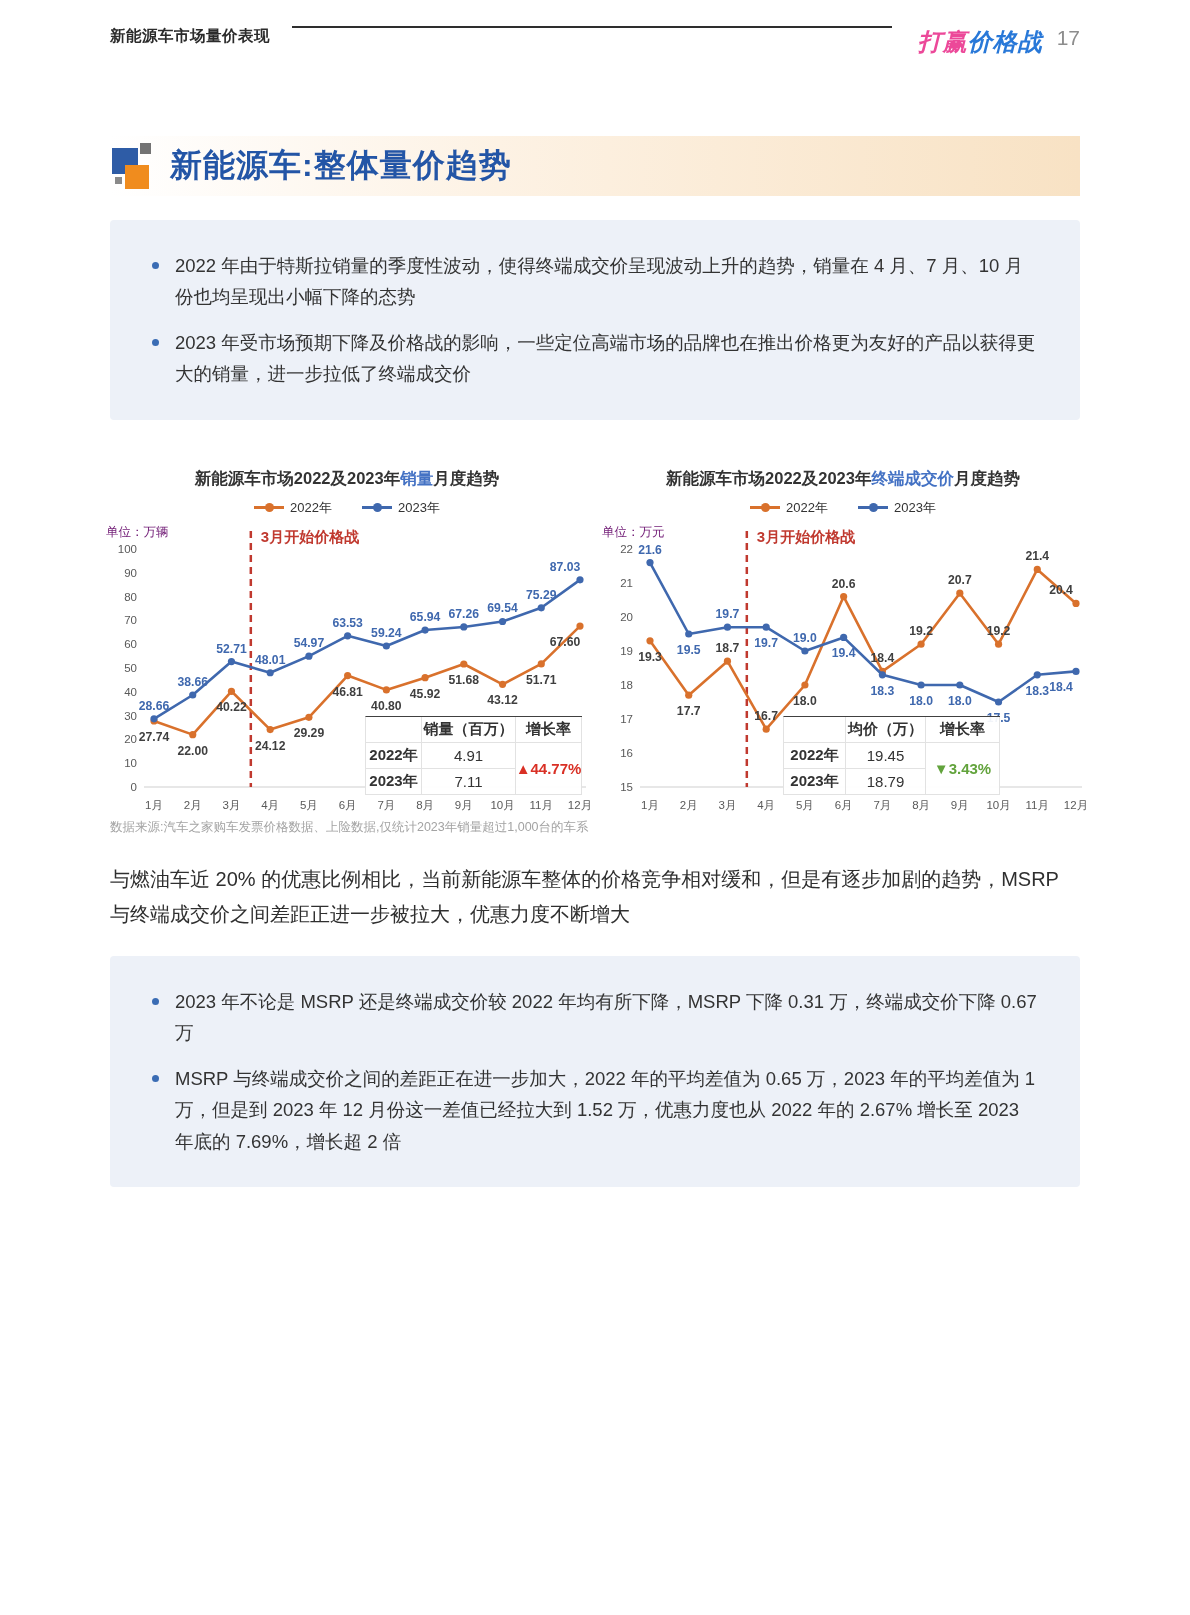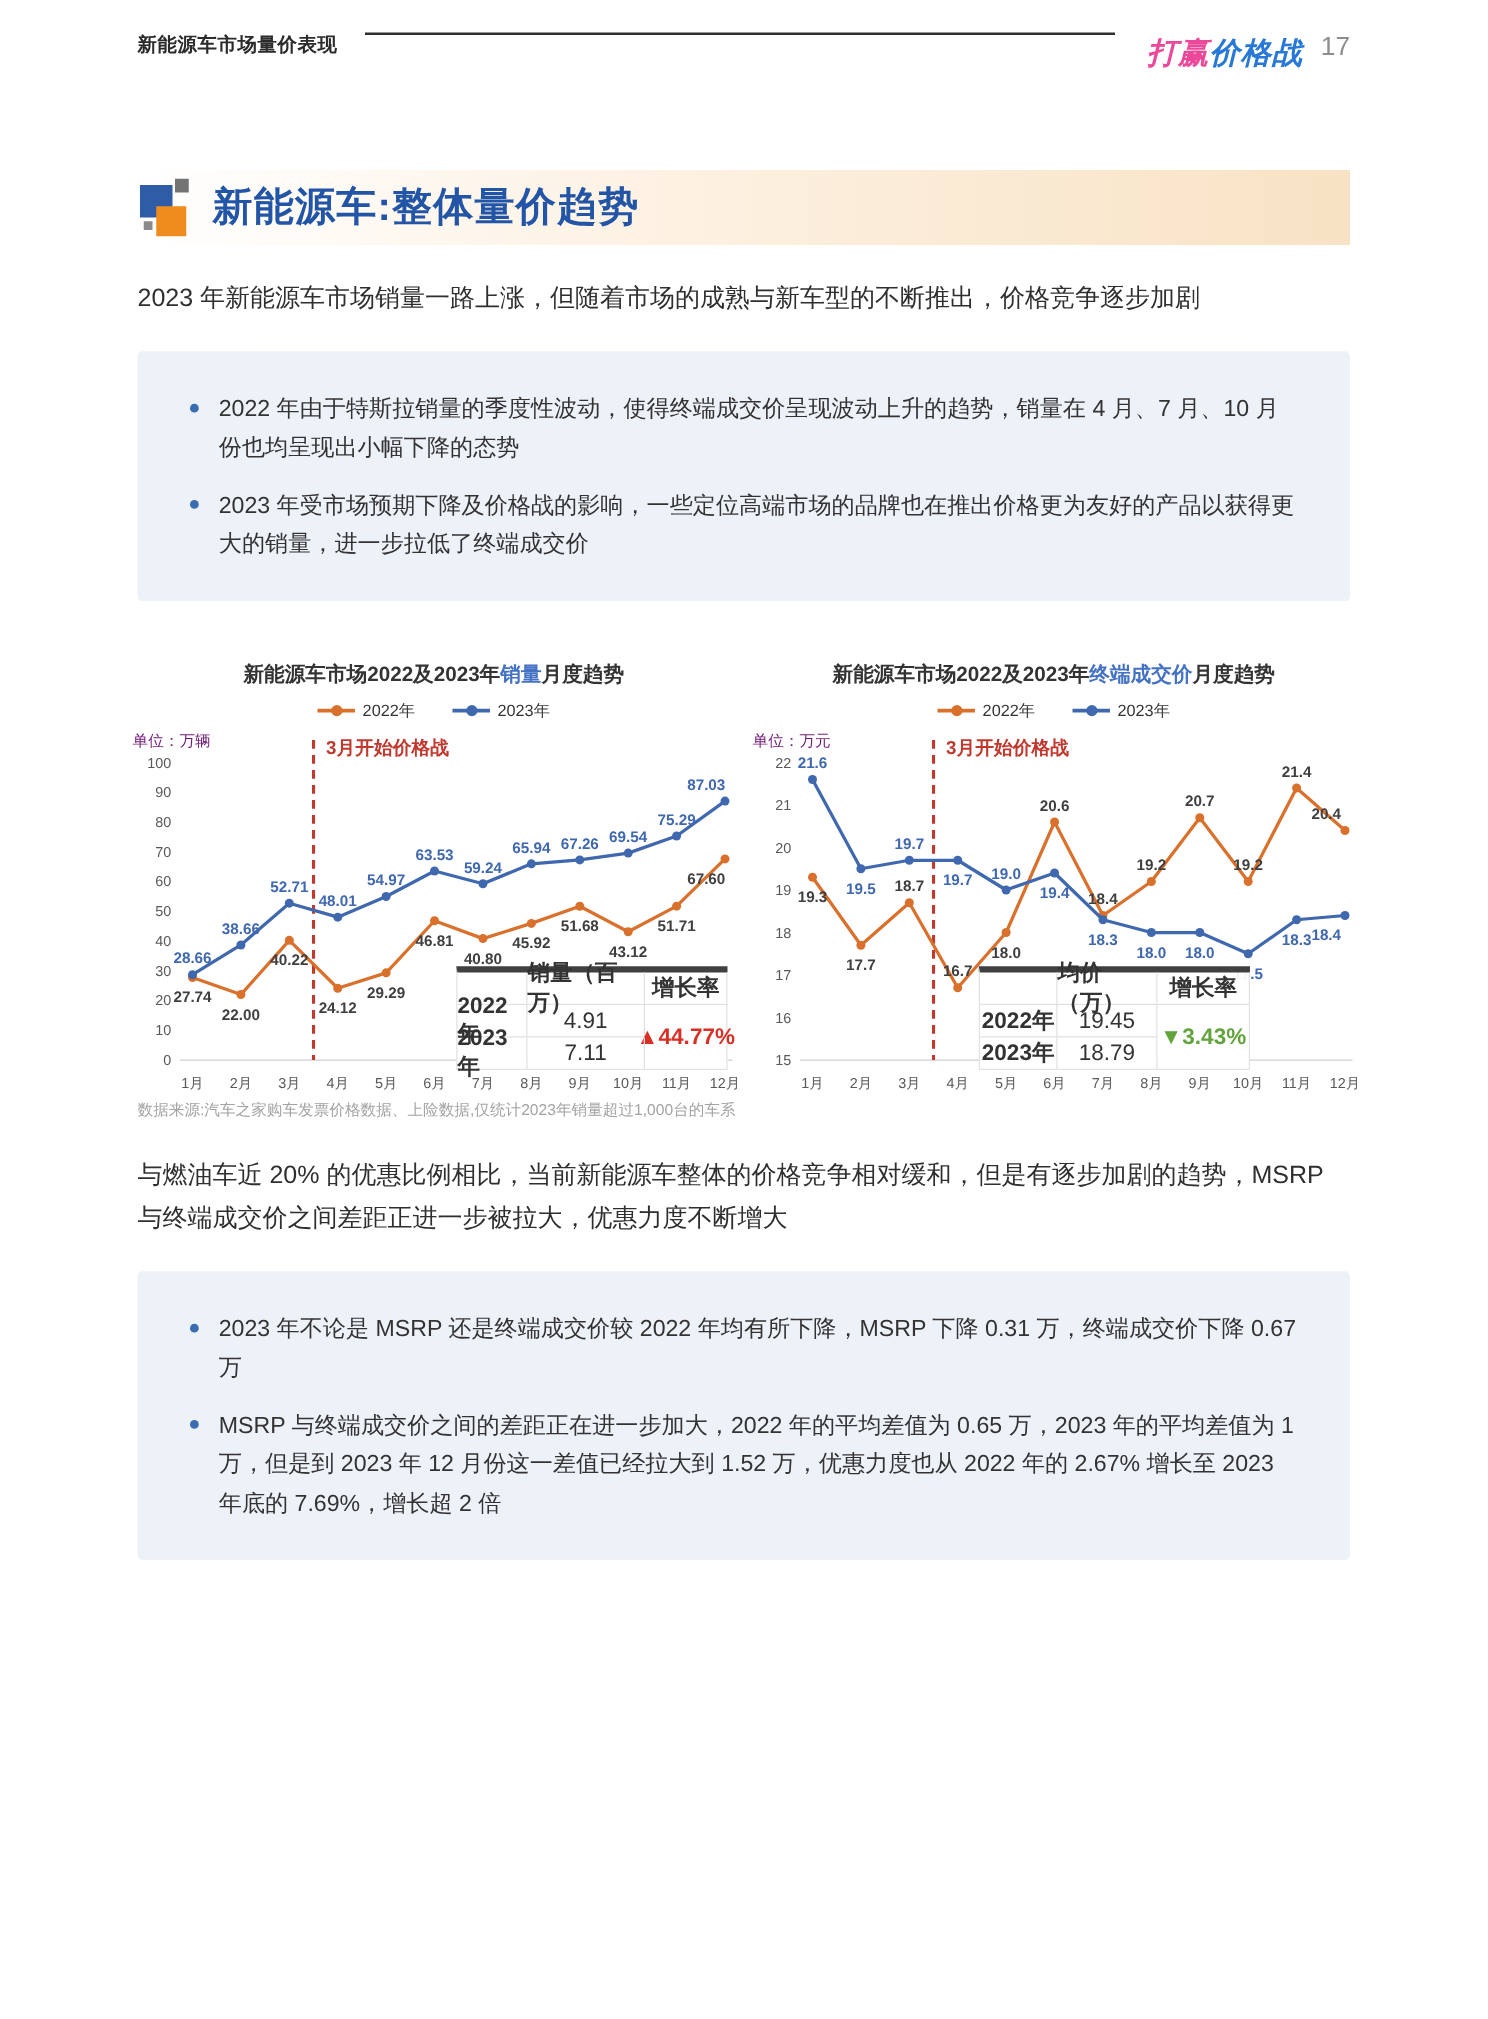--- a/index.html
+++ b/index.html
@@ -44,22 +44,22 @@
   .lg-item { display:flex; align-items:center; gap:6px; }
   .lg-line { position:relative; width:30px; height:3px; }
   .lg-line::after { content:''; position:absolute; left:11px; top:-3px; width:9px; height:9px; border-radius:50%; background:inherit; }
   .chart-unit { position:absolute; left:4px; top:60px; font-size:12.5px; color:#701a75; }
   .chart-svg { display:block; margin-top:2px; }
   .tick { font-size:11.5px; fill:#595959; }
   .anno { font-size:15px; font-weight:700; }
   .dlabel { font-size:12.2px; font-weight:700; }
 
   .inset { position:absolute; display:grid; grid-template-rows:26px 26px 26px;
-           background:rgba(255,255,255,.93); border-top:5px solid #404040; border-left:1px solid #e2e2e2;
-           font-size:18px; color:#333; }
+           background:rgba(255,255,255,.93); border-top:1px solid #404040; border-left:1px solid #e2e2e2;
+           font-size:15px; color:#333; }
   .inset-left  { right:10px; bottom:24px; grid-template-columns:56px 94px 66px; }
   .inset-right { right:88px; bottom:24px; grid-template-columns:62px 80px 74px; }
   .cell { border-right:1px solid #e2e2e2; border-bottom:1px solid #e2e2e2;
           display:flex; align-items:center; justify-content:center; }
   .cell.h, .cell.yr { font-weight:700; }
   .cell.growth { grid-column:3; grid-row:2/4; font-weight:700; }
   .up   { color:#d93025; }
   .down { color:#62a33c; }
 
   .source { font-size:12.5px; color:#a3a3a3; }
@@ -82,21 +82,20 @@
     <div class="band">
       <span class="sec-icon">
         <span class="sq sq-blue"></span>
         <span class="sq sq-gray-a"></span>
         <span class="sq sq-orange"></span>
         <span class="sq sq-gray-b"></span>
       </span>
       <span class="sec-title">新能源车:整体量价趋势</span>
     </div>
 
-    <div class="para">2023 年新能源车市场销量一路上涨，但随着市场的成熟与新车型的不断推出，价格竞争逐步加剧</div>
 
     <div class="hbox">
       <div class="bullet">
         <span class="dot"></span>
         <span class="btxt">2022 年由于特斯拉销量的季度性波动，使得终端成交价呈现波动上升的趋势，销量在 4 月、7 月、10 月份也均呈现出小幅下降的态势</span>
       </div>
       <div class="bullet">
         <span class="dot"></span>
         <span class="btxt">2023 年受市场预期下降及价格战的影响，一些定位高端市场的品牌也在推出价格更为友好的产品以获得更大的销量，进一步拉低了终端成交价</span>
       </div>

